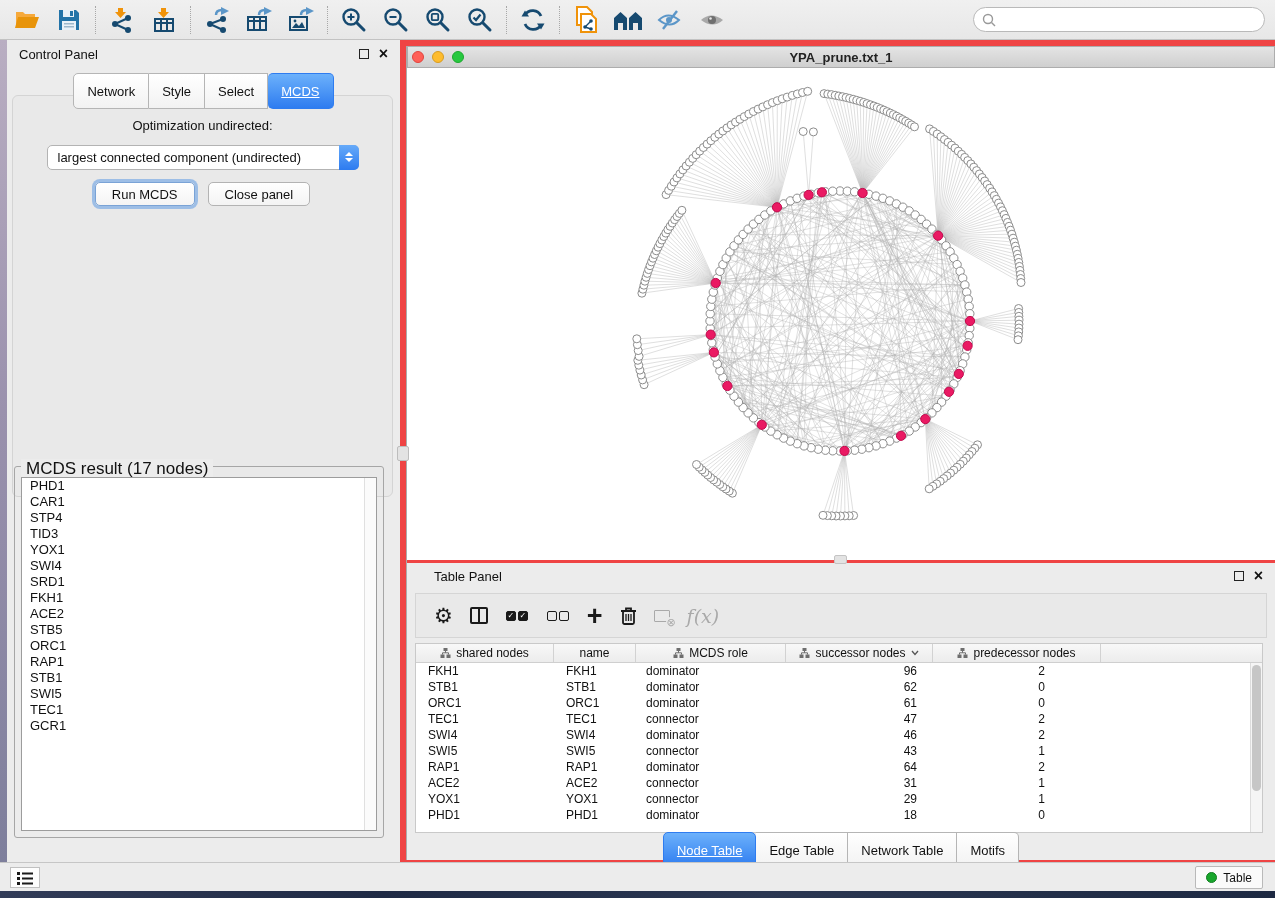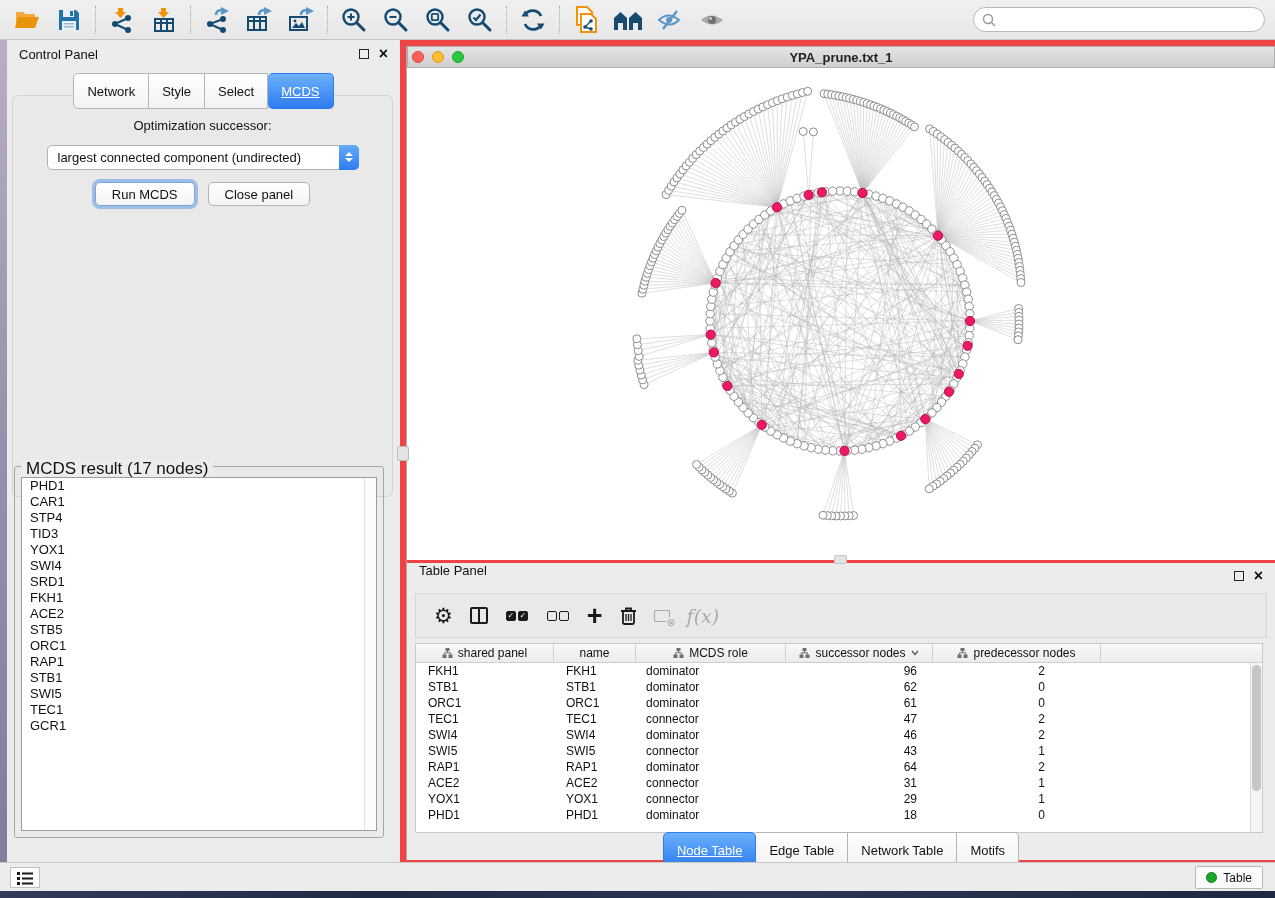--- a/index.html
+++ b/index.html
@@ -84,21 +84,21 @@
                   display:flex; align-items:center; padding-left:4px; }
   .tl { width:12px; height:12px; border-radius:50%; margin-right:8px; }
   .tl.red { background:#ff5f57; border:1px solid #e0443e; }
   .tl.yellow { background:#febc2e; border:1px solid #d89c21; }
   .tl.green { background:#28c840; border:1px solid #1da82f; }
   .net-title { position:absolute; left:0; right:0; text-align:center; font-size:13px; font-weight:bold; color:#222; }
   .net-canvas { position:absolute; left:407px; top:68px; width:868px; height:492px; background:#fff; }
 
   
   .table-panel { position:absolute; left:407px; top:563px; width:868px; height:297px; background:#ececec; }
-  .tp-header { position:absolute; left:0; top:0; right:0; height:26px; display:flex; padding:0 12px; }
+  .tp-header { position:absolute; left:15px; top:0; right:0; height:26px; display:flex; align-items:center; padding:0 12px; }
   .tp-toolbar { position:absolute; left:8px; top:30px; width:852px; height:45px; background:#e9e9e9;
                 border:1px solid #d5d5d5; display:flex; align-items:center; gap:17px; padding-left:18px; }
   .ticon { display:flex; align-items:center; justify-content:center; color:#1a1a1a; }
   .gear-glyph { font-size:21px; line-height:21px; color:#1a1a1a; }
   .cols-glyph { width:18px; height:17px; border:2px solid #1a1a1a; border-radius:2px; position:relative; }
   .cols-glyph::after { content:""; position:absolute; left:6px; top:0; bottom:0; width:2px; background:#1a1a1a; }
   .cbx { width:10px; height:10px; border:1.5px solid #1a1a1a; border-radius:2px; display:inline-flex;
          align-items:center; justify-content:center; margin:0 1px; font-size:8px; }
   .cbx.checked { background:#1a1a1a; color:#fff; }
   .plus-glyph { font-size:27px; font-weight:bold; color:#1a1a1a; line-height:20px; }
@@ -286,21 +286,21 @@
         <span class="close-ico">×</span>
       </span>
     </div>
     <div class="seg-tabs cp-tabs" id="cp-tabs">
         <div class="seg-tab">Network</div>
         <div class="seg-tab">Style</div>
         <div class="seg-tab">Select</div>
         <div class="seg-tab active">MCDS</div>
       </div>
     <div class="cp-inner">
-      <div class="opt-label">Optimization successor:</div>
+      <div class="opt-label">Optimization undirected:</div>
       <div class="dropdown">
         <span class="dd-value">largest connected component (undirected)</span>
         <span class="dd-stepper">
             <i class="up"></i>
             <i class="dn"></i>
           </span>
       </div>
       <div class="btn-row">
         <button class="mac-btn focused">Run MCDS</button>
         <button class="mac-btn">Close panel</button>
@@ -705,21 +705,21 @@
     </div>
     <div class="tbl-wrap">
       <div class="tbl-head" id="tbl-head">
           <div class="th" style="width: 138px;">
             <svg width="11" height="10" viewBox="0 0 11 10">
               <rect x="3.5" y="0" width="4" height="3" fill="#6e6e6e"></rect>
               <rect x="0.5" y="6.5" width="4" height="3.5" fill="#6e6e6e"></rect>
               <rect x="6.5" y="6.5" width="4" height="3.5" fill="#6e6e6e"></rect>
               <path d="M5.5 3v1.8M2.5 6.5V4.8h6v1.7" stroke="#6e6e6e" fill="none"></path>
             </svg>
-            <span>shared panel</span>
+            <span>shared nodes</span>
           </div>
           <div class="th" style="width: 82px;">
             <span>name</span>
           </div>
           <div class="th" style="width: 150px;">
             <svg width="11" height="10" viewBox="0 0 11 10">
               <rect x="3.5" y="0" width="4" height="3" fill="#6e6e6e"></rect>
               <rect x="0.5" y="6.5" width="4" height="3.5" fill="#6e6e6e"></rect>
               <rect x="6.5" y="6.5" width="4" height="3.5" fill="#6e6e6e"></rect>
               <path d="M5.5 3v1.8M2.5 6.5V4.8h6v1.7" stroke="#6e6e6e" fill="none"></path>

